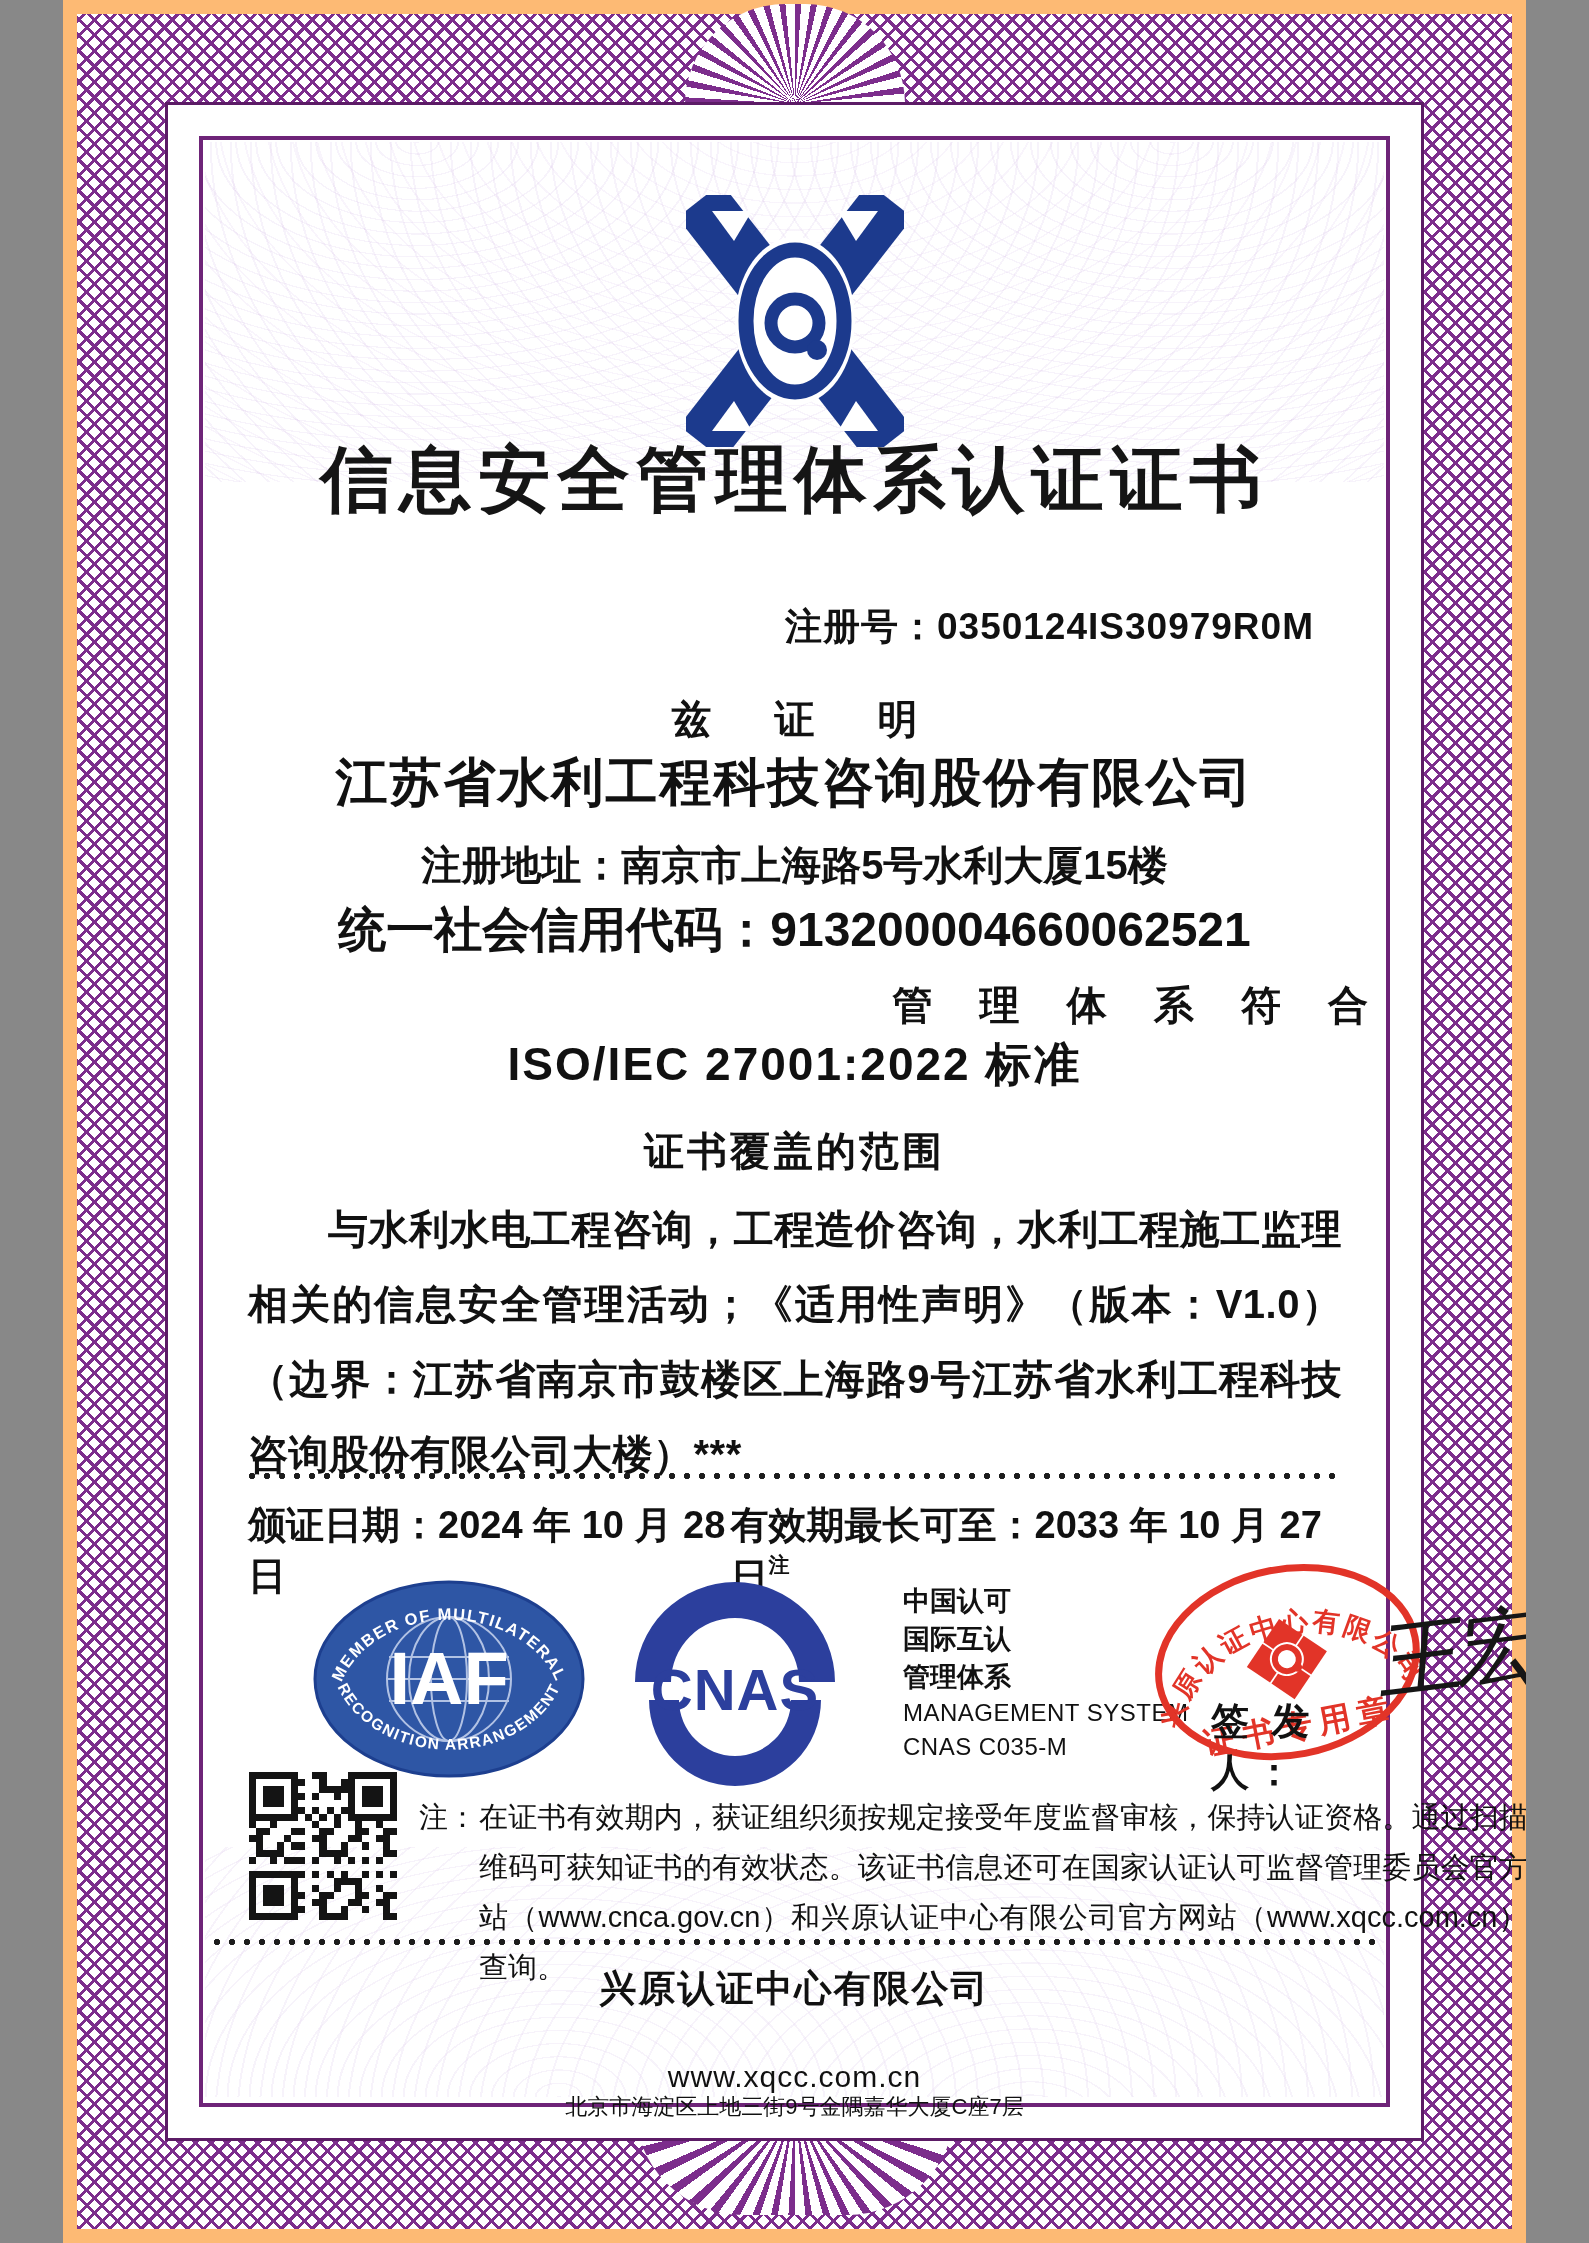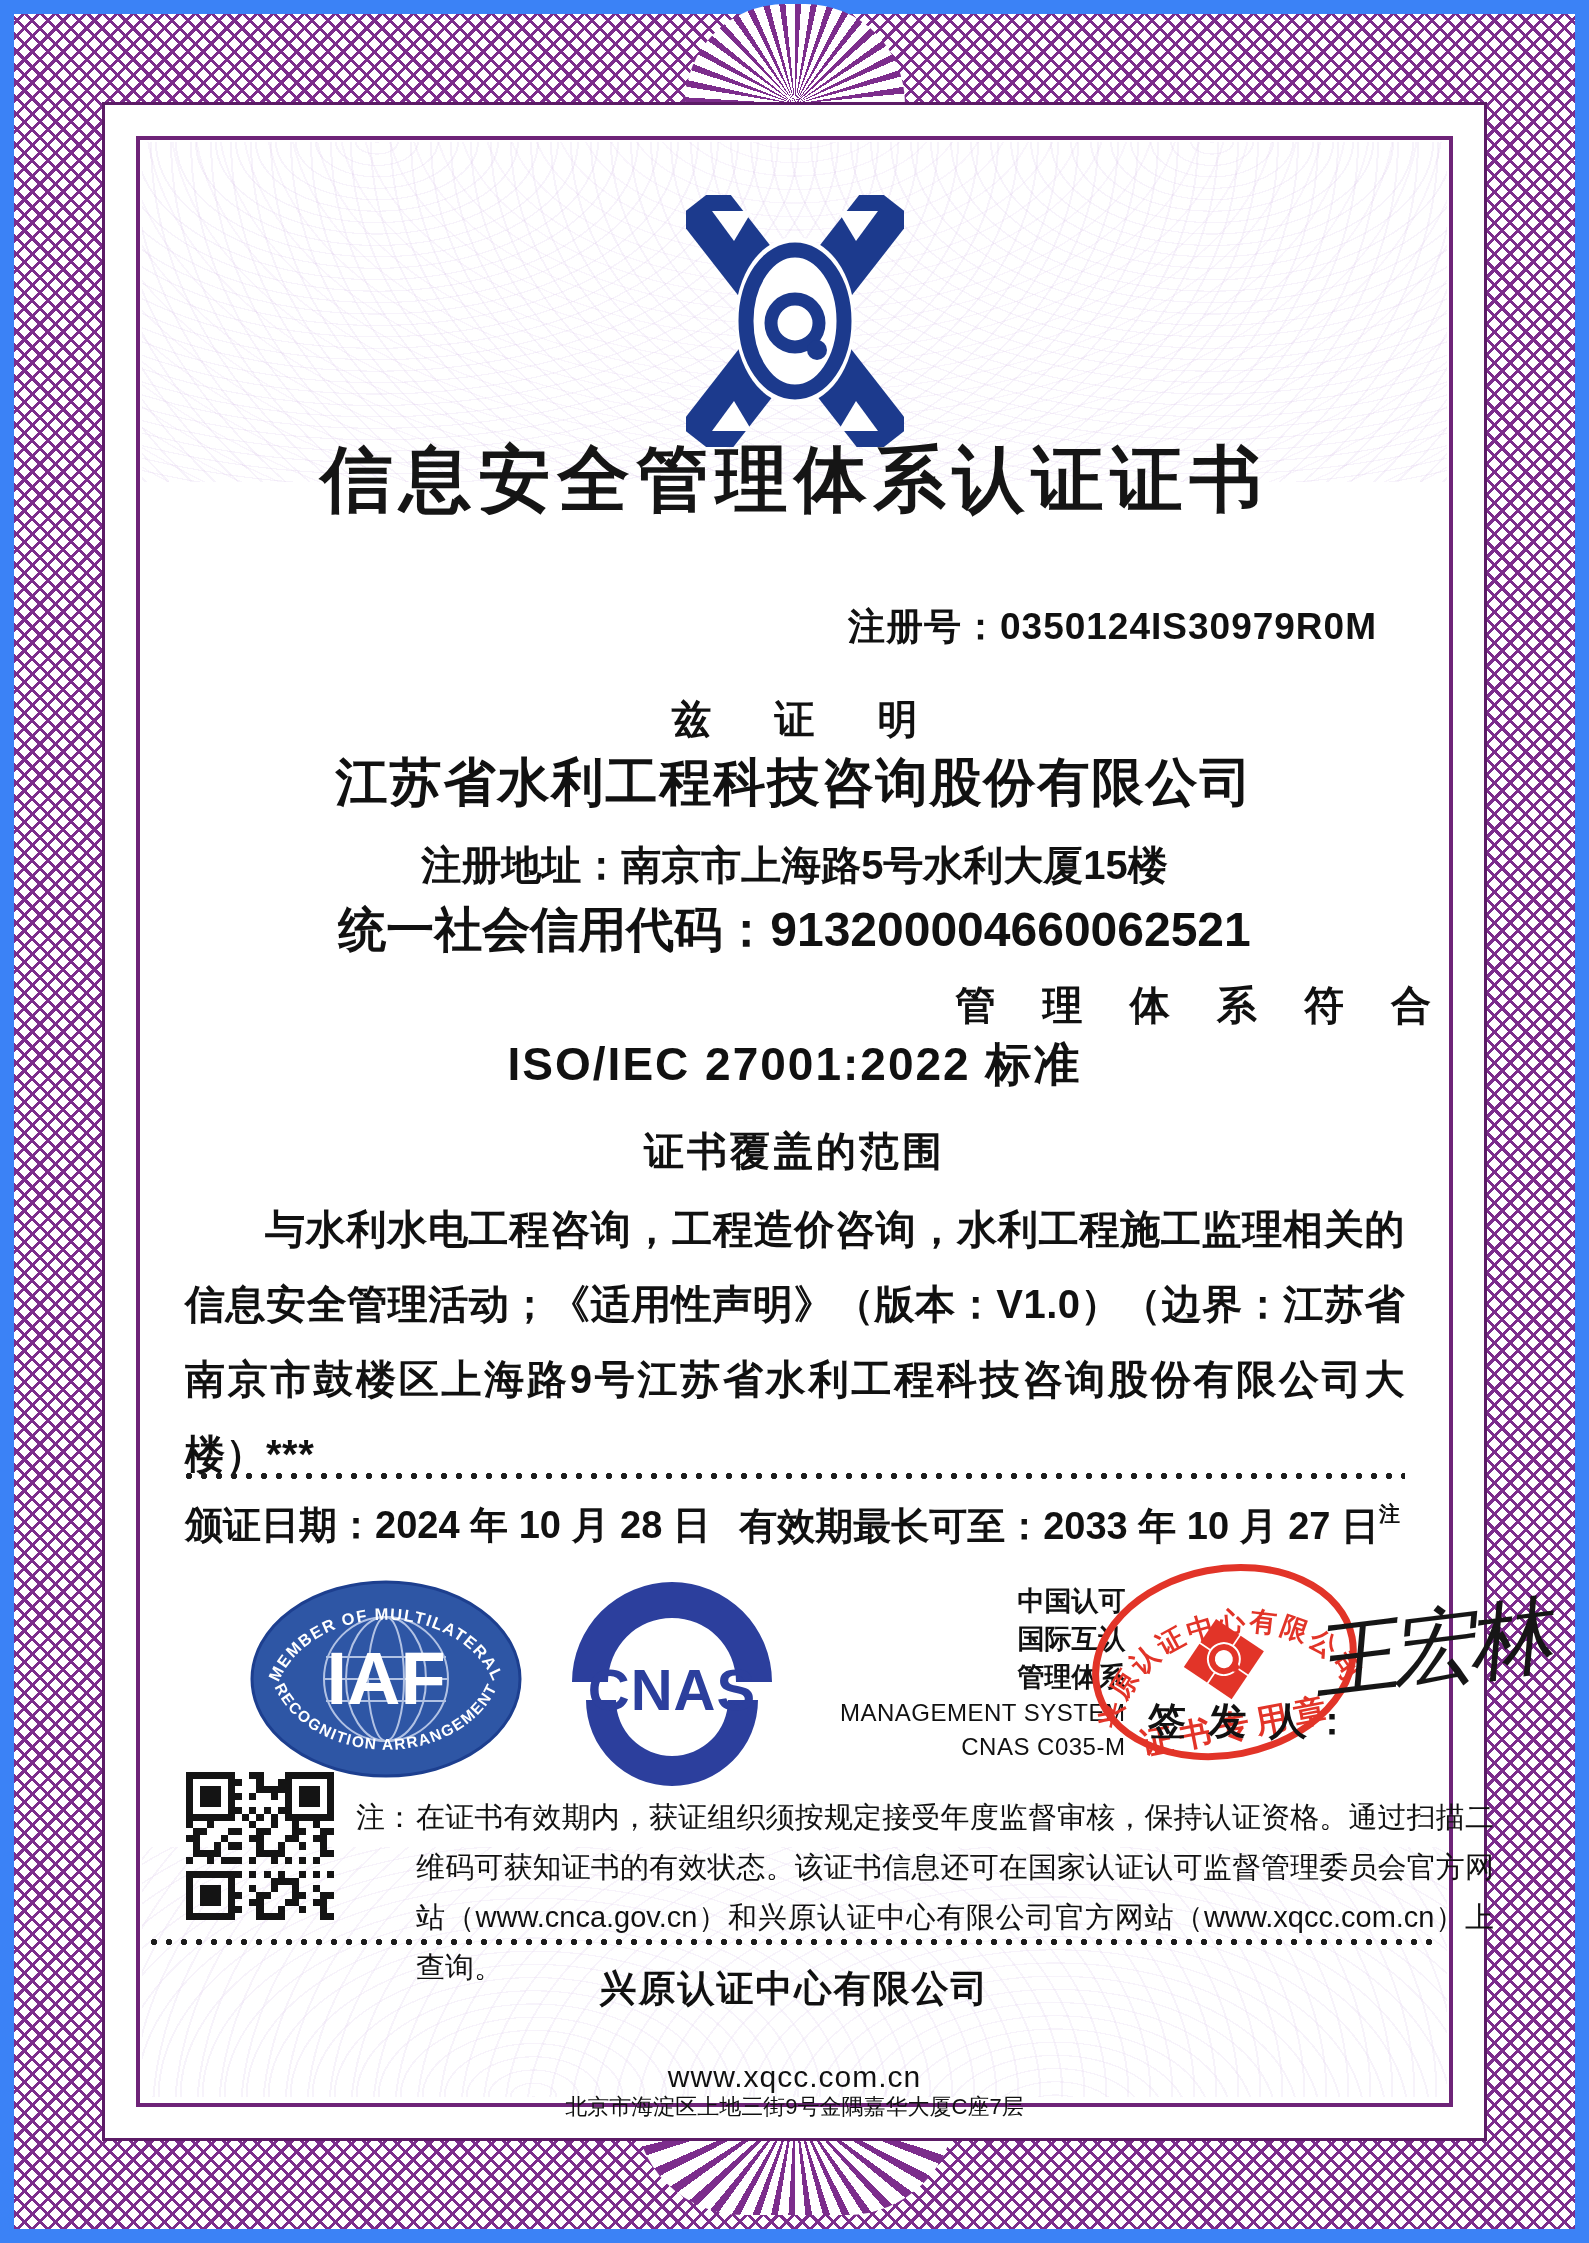--- a/index.html
+++ b/index.html
@@ -1,17 +1,17 @@
 <!DOCTYPE html>
 <html><head>
 <meta charset="utf-8">
 <style>
   html,body{margin:0;padding:0;background:#888;}
   .page{
-    position:relative;width:1589px;height:2243px;background:#3b82f6;
+    position:relative;width:1463px;height:2243px;background:#fdba74;
     margin:0 auto;overflow:hidden;
     font-family:"Liberation Sans",sans-serif;color:#111;
   }
   
   .lattice{
     position:absolute;inset:14px;z-index:1;background:#fff;
     background-image:
       repeating-linear-gradient(45deg,#7c2d8c 0 3px,rgba(0,0,0,0) 3px 11px),
       repeating-linear-gradient(-45deg,#7c2d8c 0 3px,rgba(0,0,0,0) 3px 11px);
   }
@@ -59,21 +59,21 @@
          text-align:justify;text-indent:2em;letter-spacing:.5px;}
   .dotline{height:8px;background-image:radial-gradient(circle 3px at 4px 4px,#1c1c1c 97%,rgba(0,0,0,0));
            background-size:15px 8px;background-repeat:repeat-x;}
   .dot1{top:1332px;left:45px;right:44px;}
   .dot2{top:1798px;left:10px;right:9px;}
   .dates{top:1360px;left:45px;right:49px;display:flex;justify-content:space-between;
          font-size:38px;font-weight:700;}
   .dates sup{font-size:21px;vertical-align:18px;font-weight:700;}
   .iaf{left:105px;top:1436px;}
   .cnas{left:418px;top:1438px;}
-  .accred{left:700px;top:1442px;font-size:27px;font-weight:600;line-height:38px;text-align:right;}
+  .accred{left:700px;top:1442px;font-size:27px;font-weight:600;line-height:38px;}
   .accred .en{font-size:24px;font-weight:400;letter-spacing:.5px;line-height:34px;}
   .seal{left:942px;top:1420px;transform:rotate(-11deg);}
   .signer{left:1008px;top:1556px;font-size:38px;font-weight:700;letter-spacing:6px;z-index:7;}
   .signature{left:1178px;top:1452px;font-size:84px;font-weight:400;color:#161616;
              transform:rotate(-7deg) skewX(-12deg);letter-spacing:-6px;white-space:nowrap;}
   .qr{left:46px;top:1632px;}
   .note{left:216px;top:1652px;width:1078px;font-size:29px;line-height:50px;
         text-align:justify;position:absolute;padding-left:60px;font-weight:500;}
   .note-prefix{position:absolute;left:0;top:0;}
   .f-org{top:1824px;font-size:37px;font-weight:700;letter-spacing:2px;}

